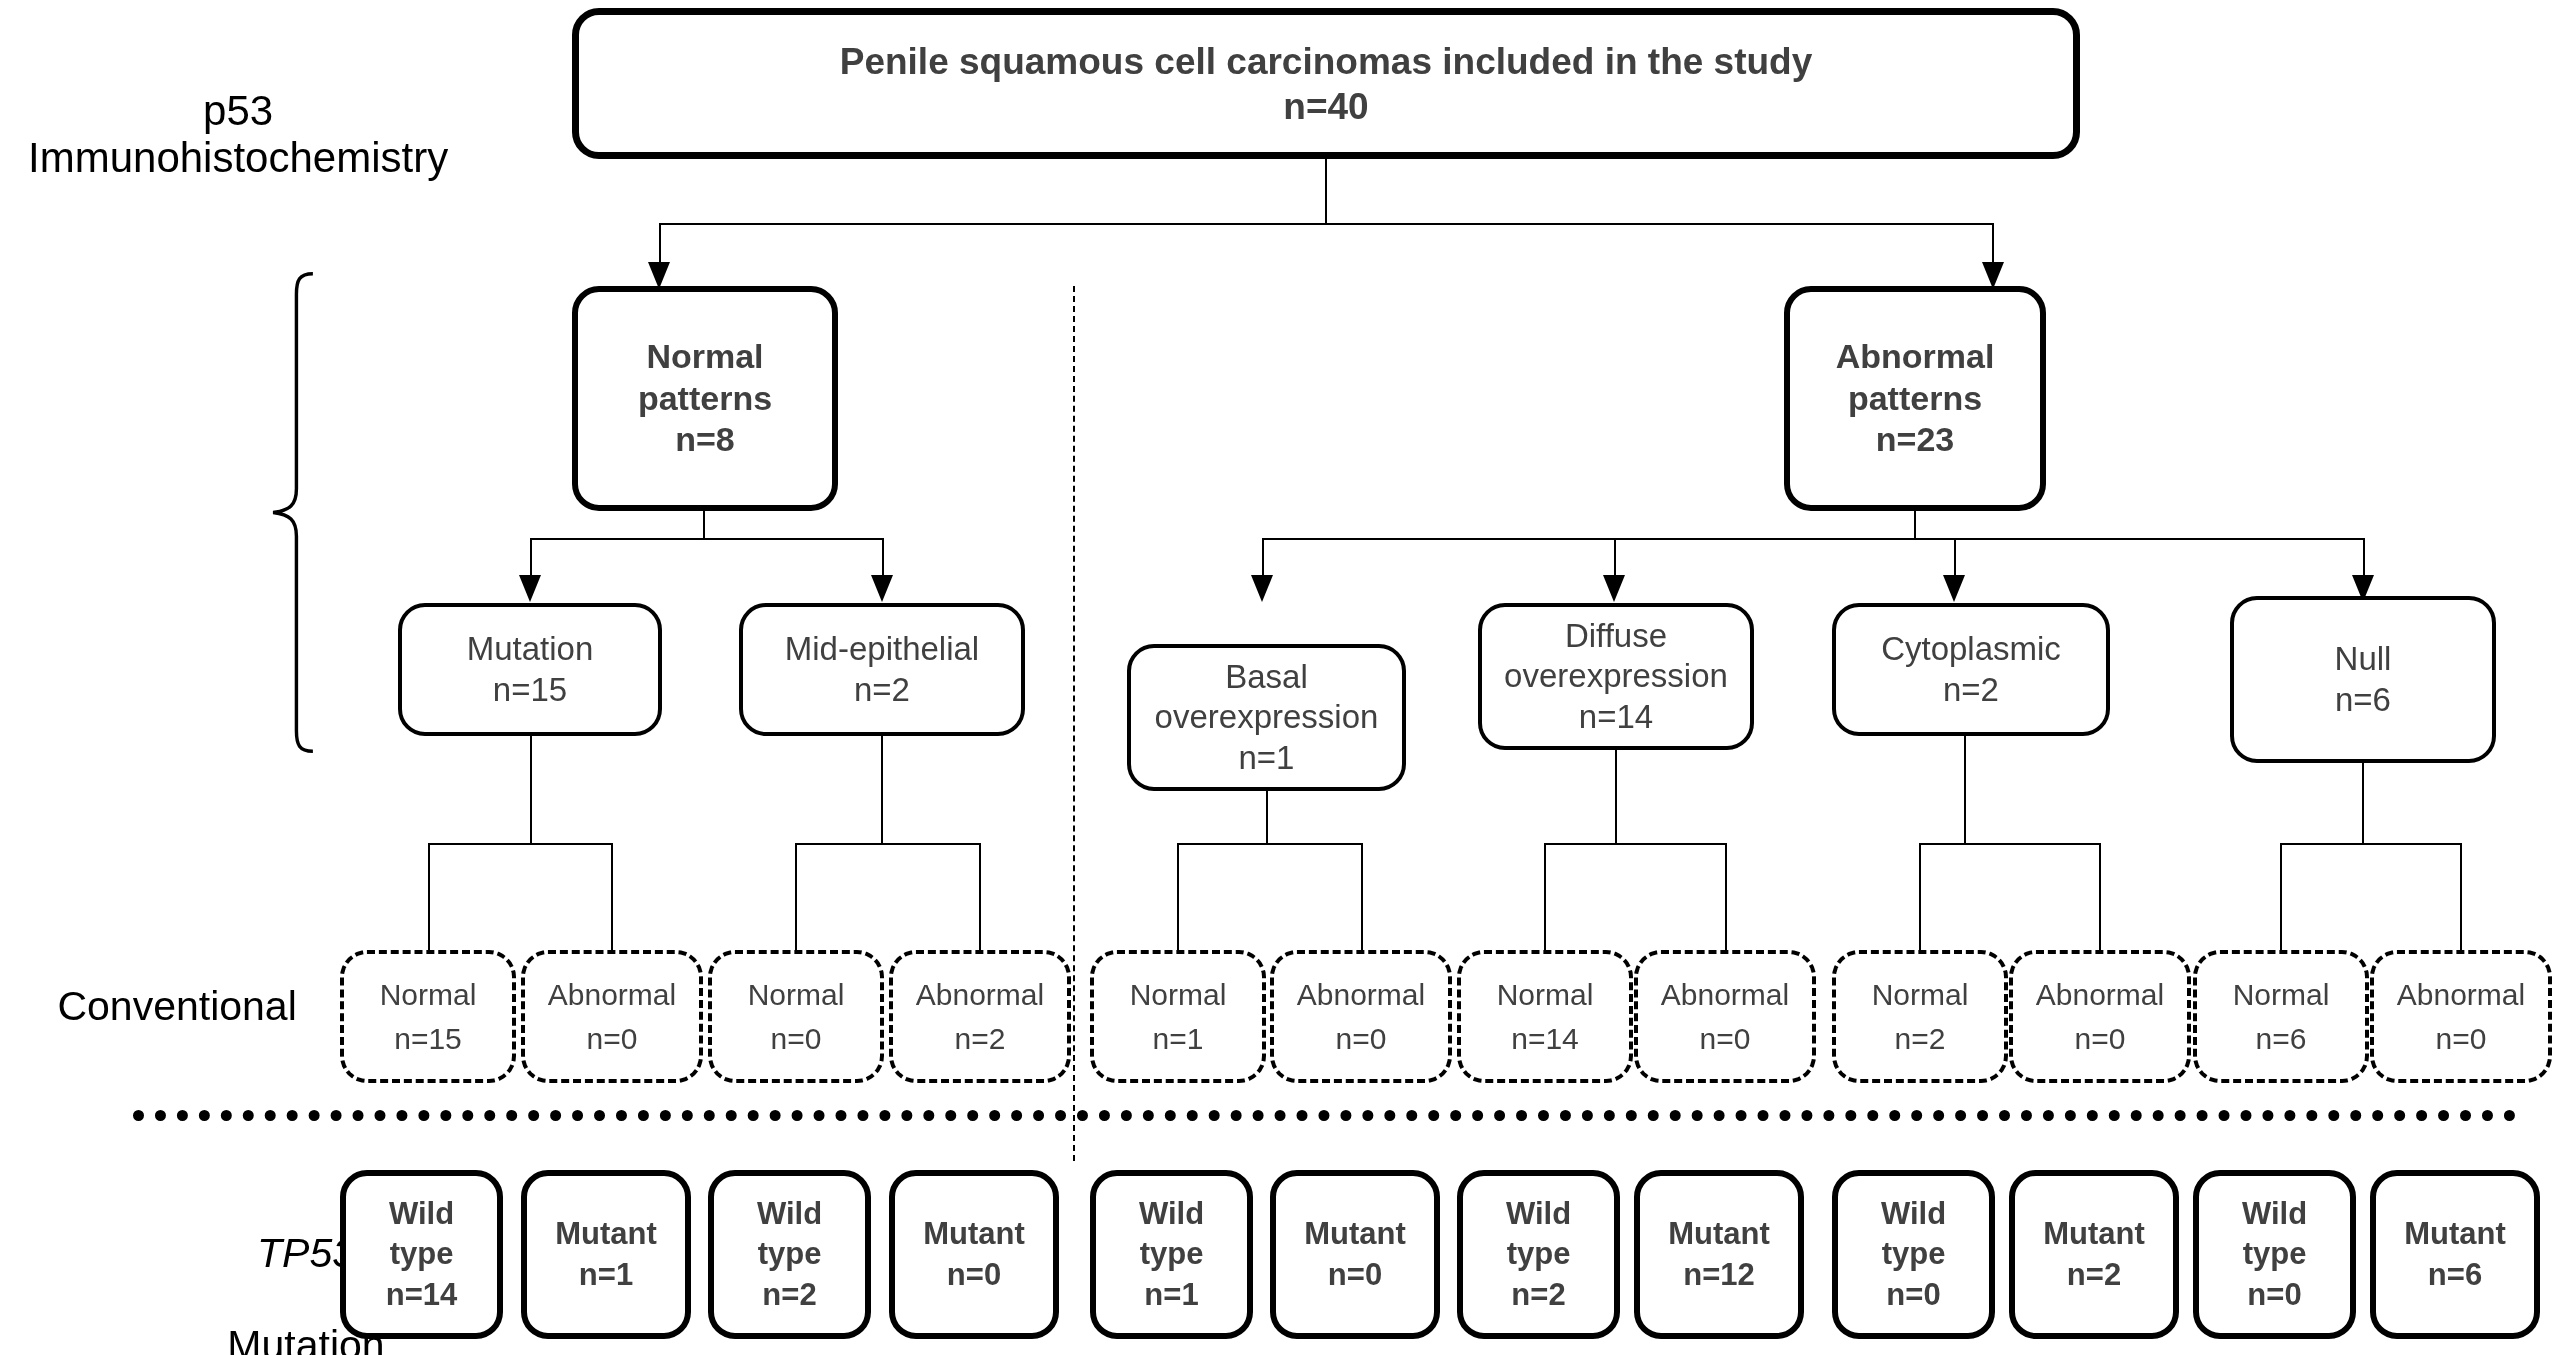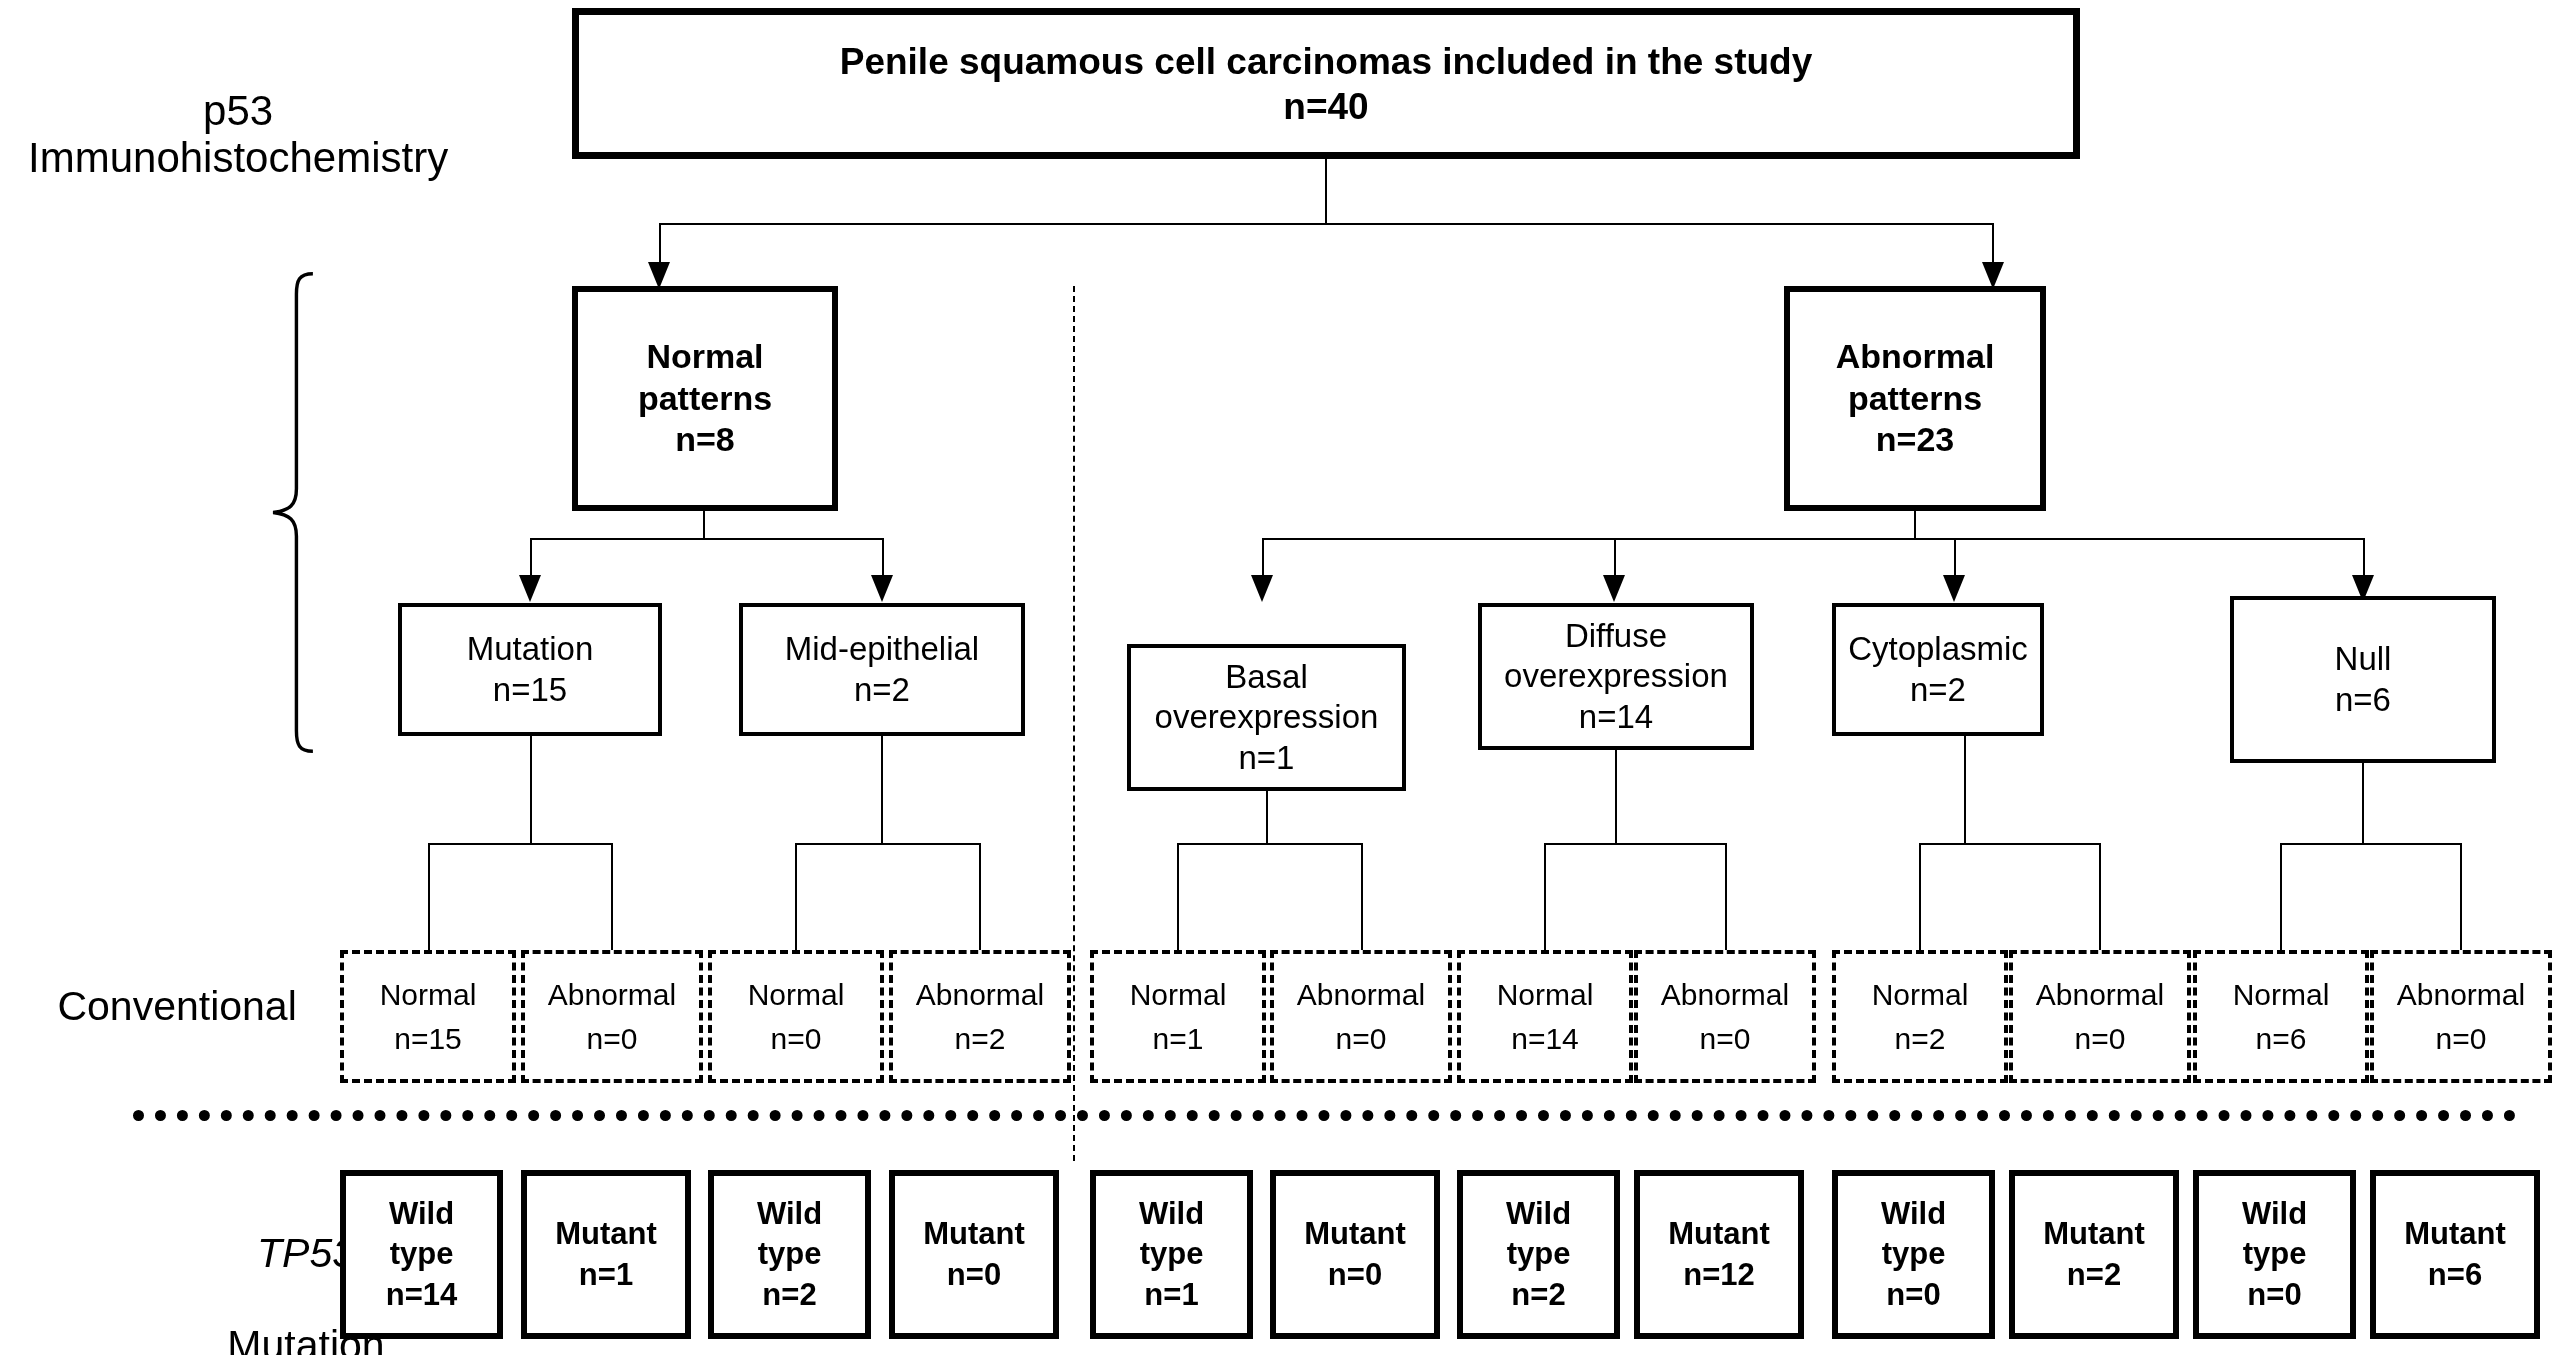--- a/index.html
+++ b/index.html
@@ -48,22 +48,23 @@
   .box{
     position:absolute;
     box-sizing:border-box;
     background:#fff;
     display:flex;
     flex-direction:column;
     align-items:center;
     justify-content:center;
     text-align:center;
     line-height:1.22;
-    color:#000000;
+    color:#404040;
     z-index:5;
+    border-radius:27px;
   }
   .box span{display:block;width:100%;}
 
   .box-root{
     border:7.5px solid #000;
     font-weight:bold;
     font-size:37px;
   }
   .box-l2{
     border:6.8px solid #000;
@@ -235,21 +236,21 @@
     <span>overexpression</span>
     <span>n=1</span>
   </div>
 
   <div class="box box-l3" style="left:1478px; top:603px; width:276px; height:147px;">
     <span>Diffuse</span>
     <span>overexpression</span>
     <span>n=14</span>
   </div>
 
-  <div class="box box-l3" style="left:1832px; top:603px; width:212px; height:133px;">
+  <div class="box box-l3" style="left:1832px; top:603px; width:278px; height:133px;">
     <span>Cytoplasmic</span>
     <span>n=2</span>
   </div>
 
   <div class="box box-l3" style="left:2230px; top:596px; width:266px; height:167px;">
     <span>Null</span>
     <span>n=6</span>
   </div>
 
   <div id="conventional-layer">

